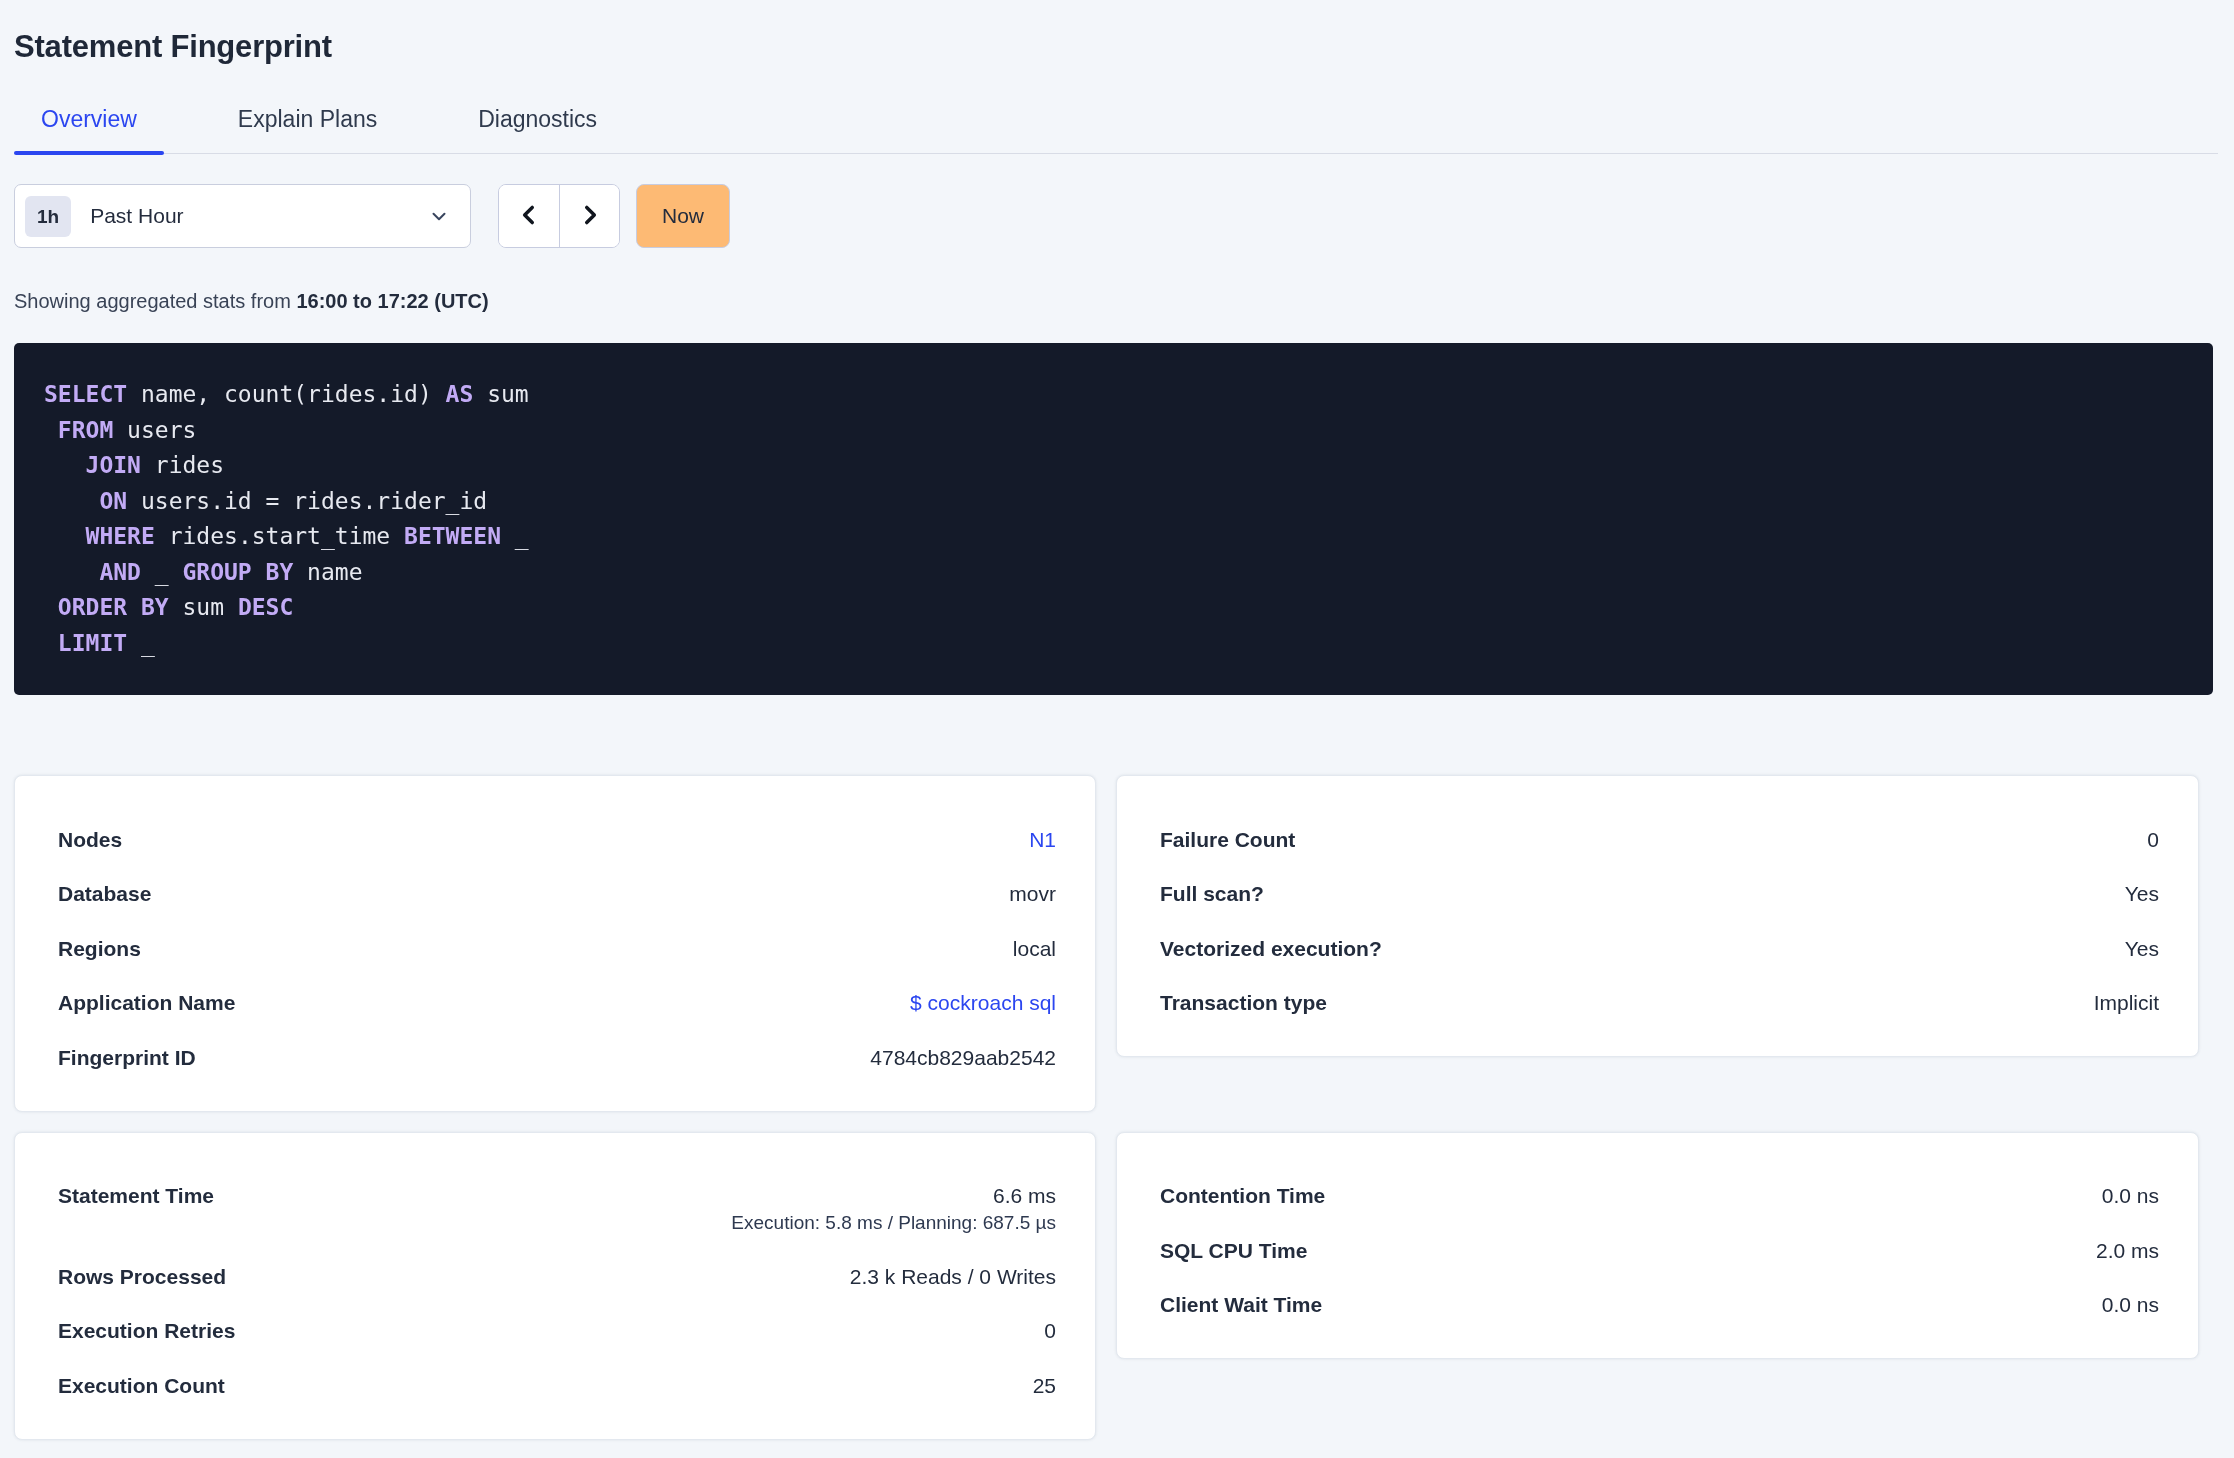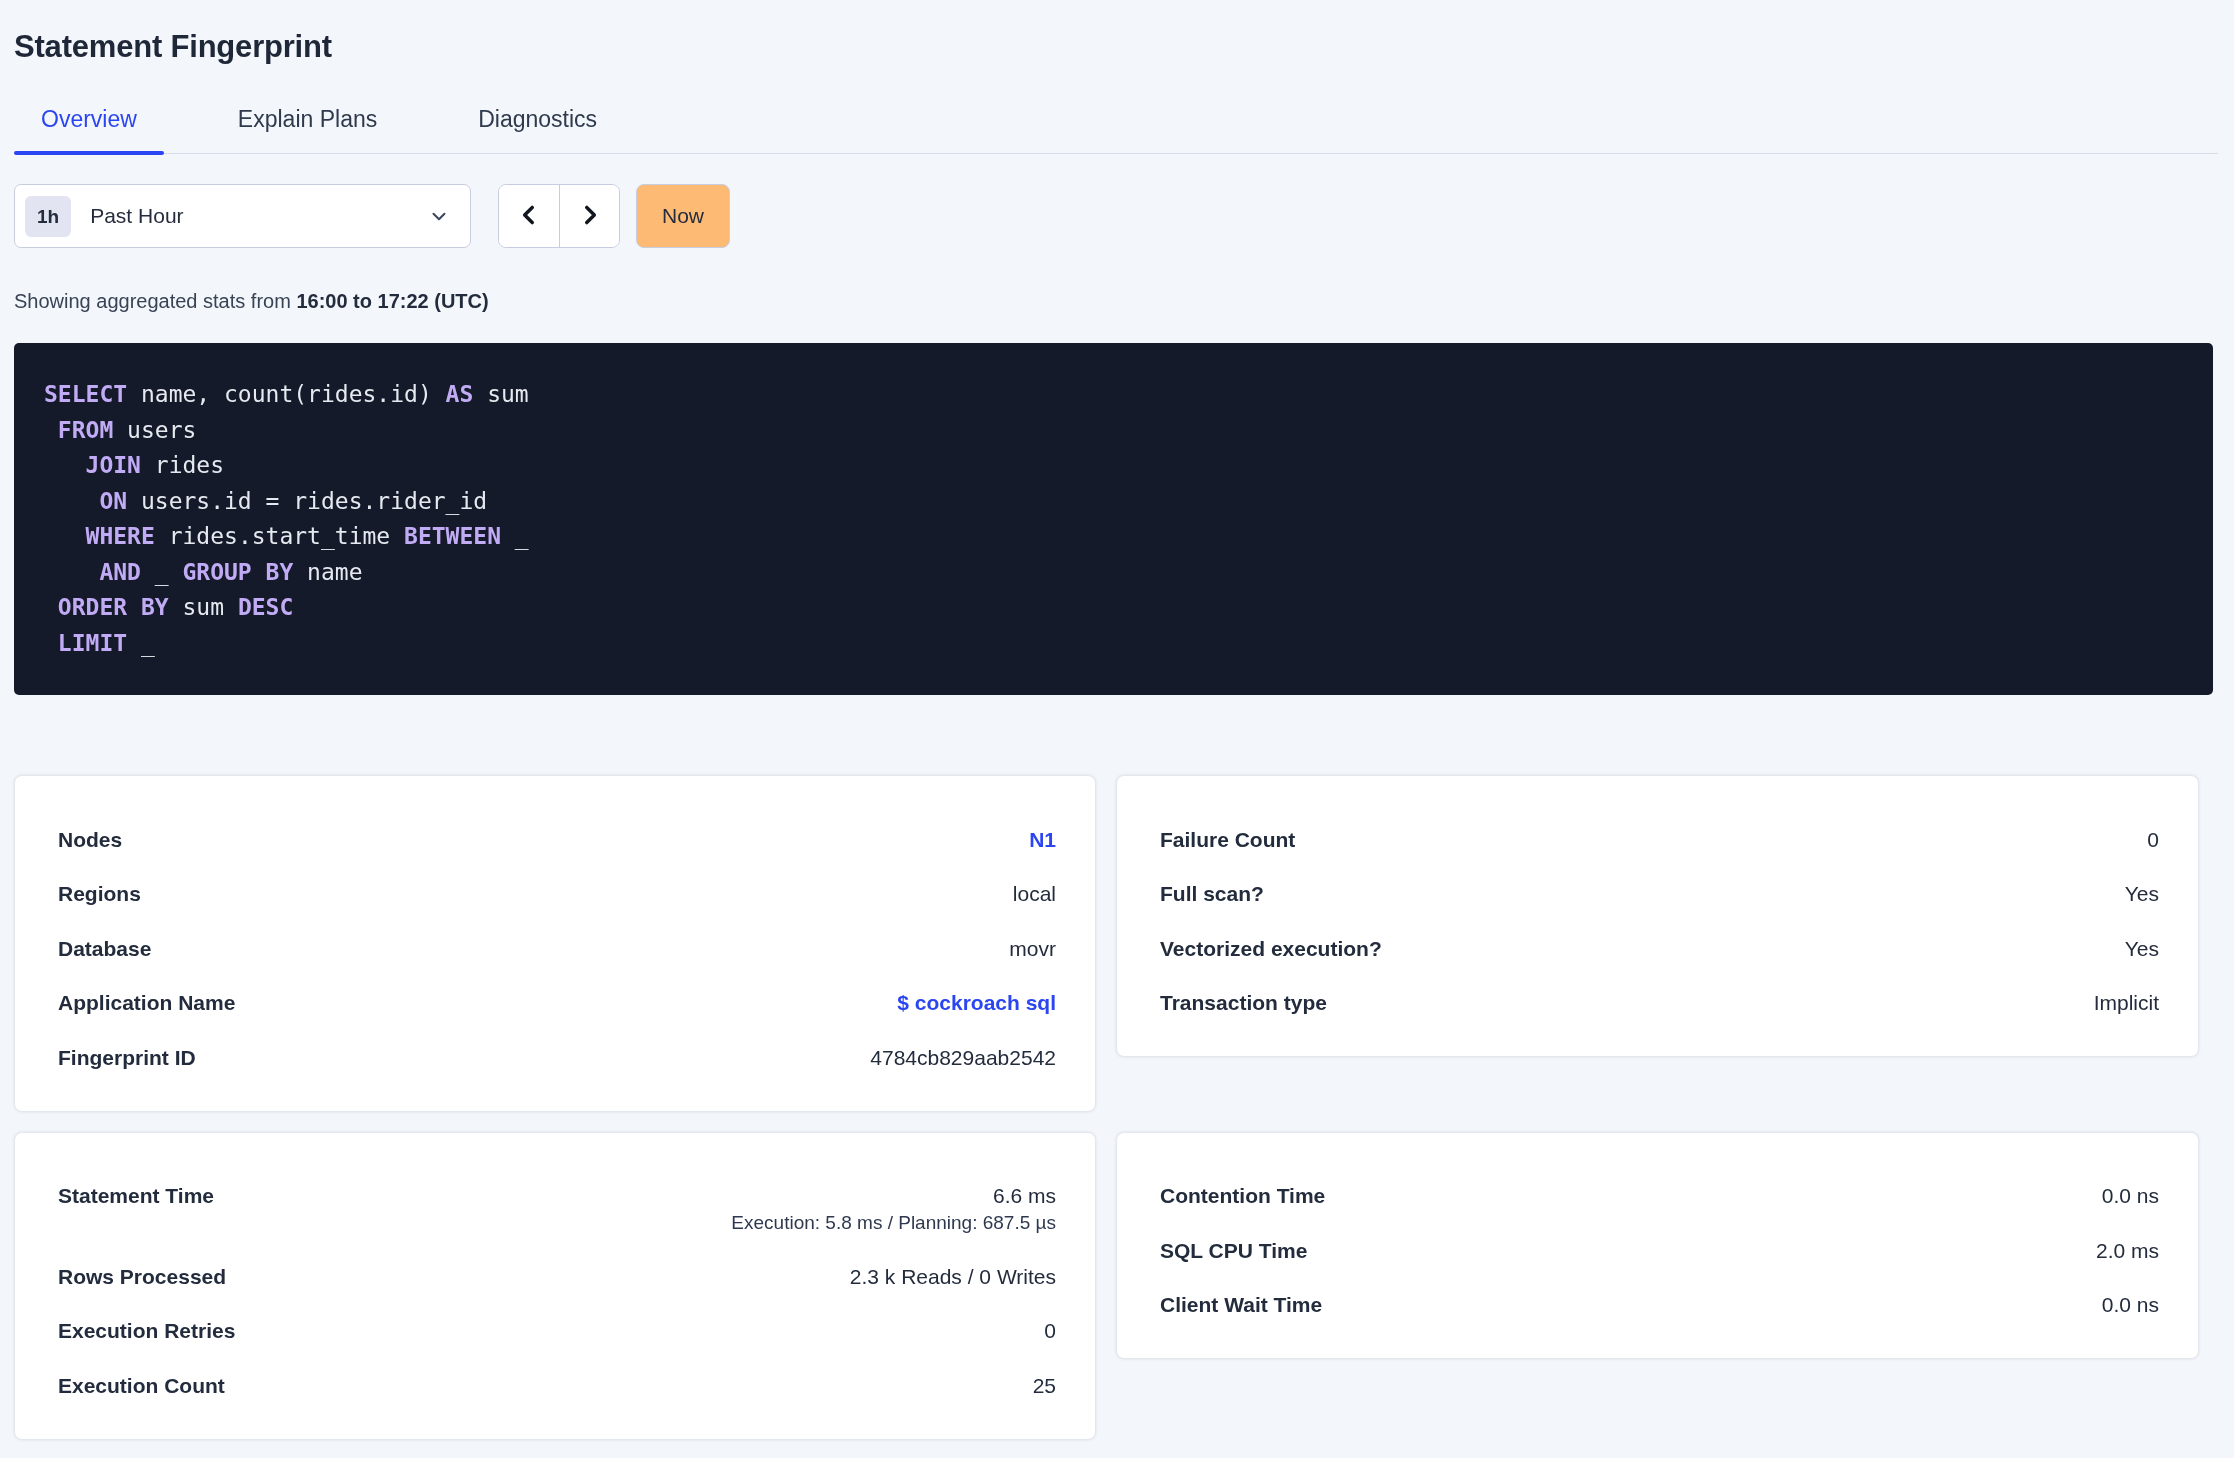--- a/index.html
+++ b/index.html
@@ -108,21 +108,21 @@
     box-shadow: 0 0 3px rgba(67, 90, 111, 0.12);
     padding: 36px 39px 26px 43px;
   }
   .info-row {
     display: flex; justify-content: space-between; align-items: flex-start;
     padding: 13.5px 0;
   }
   .row-label { font-size: 21px; line-height: 27.5px; font-weight: 700; color: #232c3d; }
   .row-right { display: flex; flex-direction: column; align-items: flex-end; }
   .row-value { font-size: 21px; line-height: 27.5px; font-weight: 400; color: #232c3d; text-align: right; }
-  .row-value.link { color: var(--accent, #2b46f0); cursor: pointer; font-weight: bold; }
+  .row-value.link { color: var(--accent, #2b46f0); cursor: pointer; }
   .row-sub { font-size: 19px; line-height: 26px; color: #2e3950; text-align: right; }
 </style>
 </head>
 <body>
 
 <div class="page">
 
   <h1 class="page-title">Statement Fingerprint</h1>
 
   <nav class="tabs" id="tabs">
@@ -173,31 +173,31 @@
         <div class="rows">
   <div class="info-row">
     <span class="row-label">Nodes</span>
     <span class="row-right">
       <span class="row-value link">N1</span>
 
     </span>
   </div>
 
   <div class="info-row">
+    <span class="row-label">Database</span>
+    <span class="row-right">
+      <span class="row-value">movr</span>
+
+    </span>
+  </div>
+
+  <div class="info-row">
     <span class="row-label">Regions</span>
     <span class="row-right">
       <span class="row-value">local</span>
-
-    </span>
-  </div>
-
-  <div class="info-row">
-    <span class="row-label">Database</span>
-    <span class="row-right">
-      <span class="row-value">movr</span>
 
     </span>
   </div>
 
   <div class="info-row">
     <span class="row-label">Application Name</span>
     <span class="row-right">
       <span class="row-value link">$ cockroach sql</span>
 
     </span>

